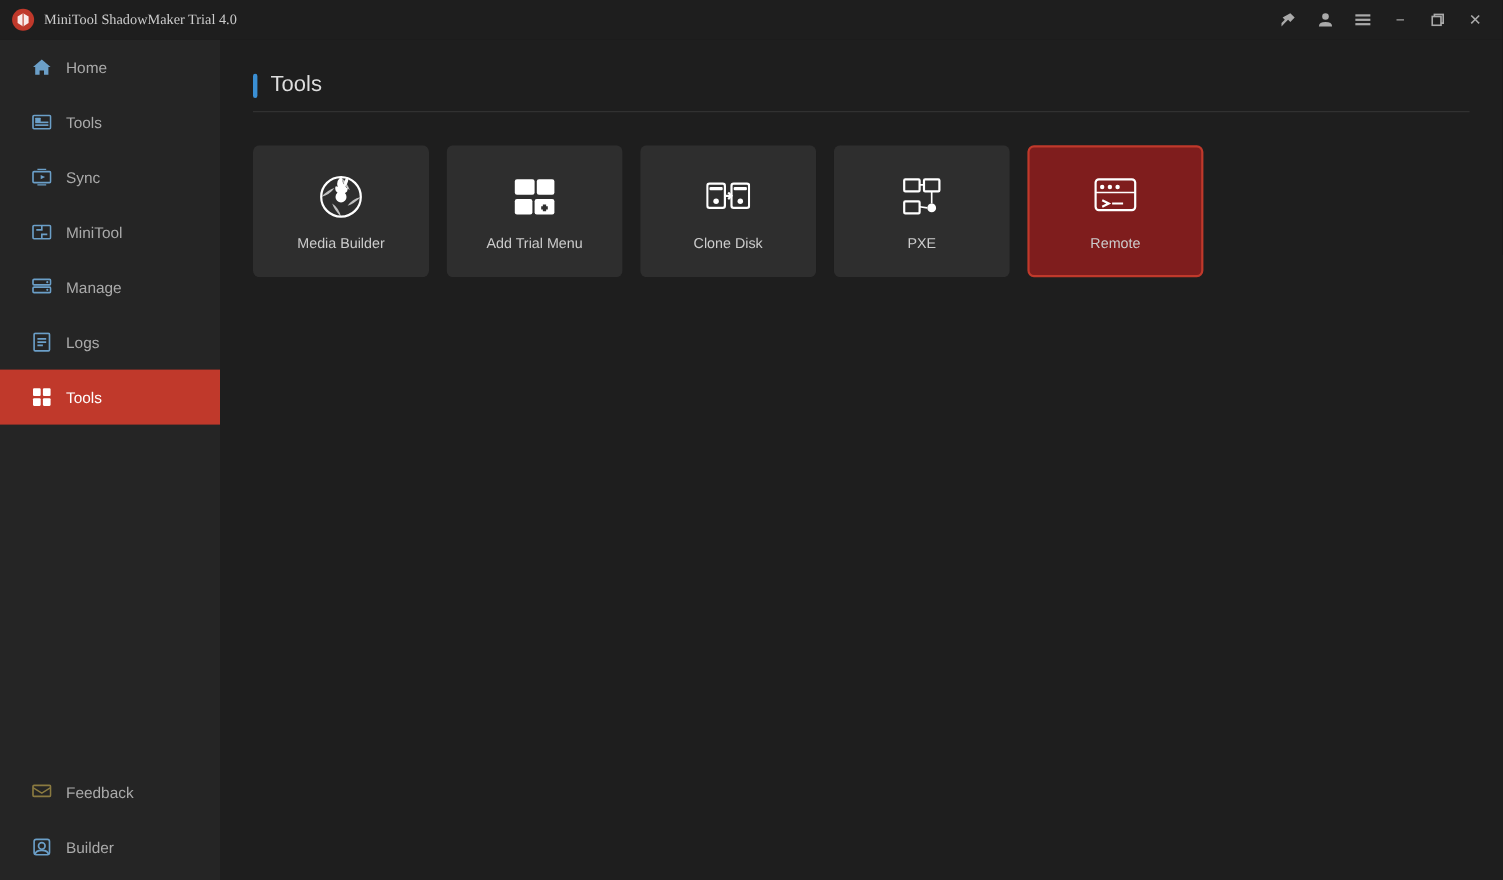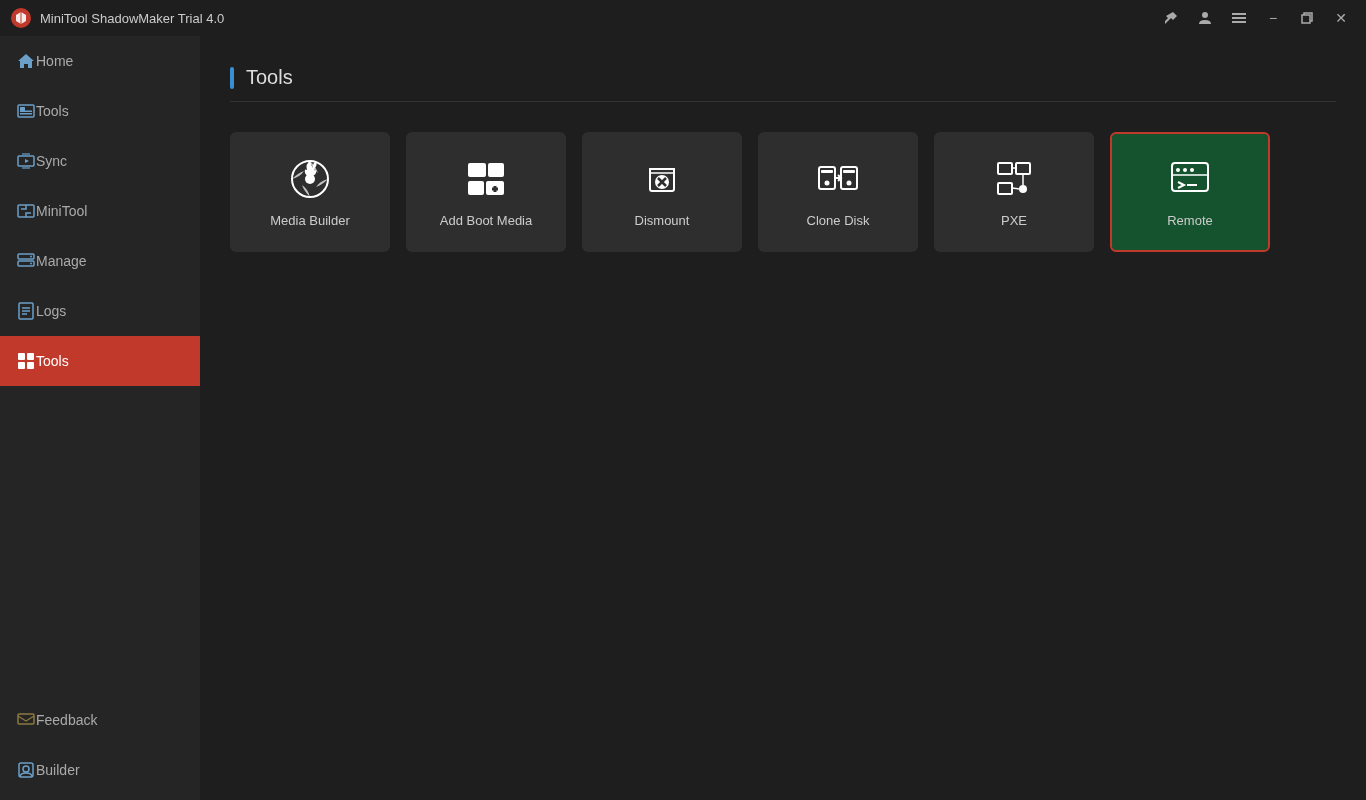--- a/index.html
+++ b/index.html
@@ -27,20 +27,21 @@
     #titlebar .app-logo {
       width: 22px;
       height: 22px;
       margin-right: 8px;
       flex-shrink: 0;
     }
     #titlebar .app-title {
       font-size: 13px;
       color: #ccc;
       flex: 1;
+      font-family: Liberation Serif, serif;
     }
     #titlebar .title-controls {
       display: flex;
       gap: 4px;
       align-items: center;
     }
     #titlebar .title-btn {
       width: 30px;
       height: 26px;
       display: flex;
@@ -64,22 +65,22 @@
       width: 200px;
       background: #252525;
       display: flex;
       flex-direction: column;
       flex-shrink: 0;
     }
     .nav-item {
       height: 50px;
       display: flex;
       align-items: center;
-      padding: 0 16px;
-      gap: 0;
+      padding: 0 28px;
+      gap: 12px;
       cursor: pointer;
       color: #aaa;
       font-size: 14px;
       transition: background 0.15s;
     }
     .nav-item.active {
       background: #c0392b;
       color: #fff;
     }
     .nav-item .nav-icon {
@@ -139,21 +140,21 @@
       flex-direction: column;
       align-items: center;
       justify-content: center;
       gap: 12px;
       cursor: pointer;
       transition: background 0.15s;
       border: 2px solid transparent;
     }
     .tool-card.active-selected {
       border-color: #c0392b;
-      background: #14532d;
+      background: #7f1d1d;
     }
     .tool-card .tool-icon {
       width: 44px;
       height: 44px;
       display: flex;
       align-items: center;
       justify-content: center;
     }
     .tool-card .tool-icon svg {
       width: 40px;
@@ -351,37 +352,23 @@
           <svg viewBox="0 0 40 40" fill="white">
             <rect x="2" y="4" width="18" height="14" rx="2"></rect>
             <rect x="22" y="4" width="16" height="14" rx="2"></rect>
             <rect x="2" y="22" width="16" height="14" rx="2"></rect>
             <rect x="20" y="22" width="18" height="14" rx="2"></rect>
 
             <line x1="29" y1="27" x2="29" y2="33" stroke="#2e2e2e" stroke-width="3"></line>
             <line x1="26" y1="30" x2="32" y2="30" stroke="#2e2e2e" stroke-width="3"></line>
           </svg>
         </div>
-        <span class="tool-label">Add Boot Media</span>
-      </div>
-
-      <div class="tool-card">
-        <div class="tool-icon">
-          <svg viewBox="0 0 40 40" fill="white">
-
-            <path d="M8 10 L32 10 L32 30 Q32 32 30 32 L10 32 Q8 32 8 30 Z" fill="none" stroke="white" stroke-width="2"></path>
-            <path d="M8 14 L32 14" stroke="white" stroke-width="1.5"></path>
-
-            <circle cx="20" cy="23" r="7" fill="white"></circle>
-            <line x1="16" y1="19" x2="24" y2="27" stroke="#2e2e2e" stroke-width="2.5"></line>
-            <line x1="24" y1="19" x2="16" y2="27" stroke="#2e2e2e" stroke-width="2.5"></line>
-          </svg>
-        </div>
-        <span class="tool-label">Dismount</span>
-      </div>
+        <span class="tool-label">Add Trial Menu</span>
+      </div>
+
 
       <div class="tool-card">
         <div class="tool-icon">
           <svg viewBox="0 0 40 40" fill="white">
 
             <rect x="1" y="8" width="16" height="22" rx="2" fill="none" stroke="white" stroke-width="2"></rect>
             <rect x="23" y="8" width="16" height="22" rx="2" fill="none" stroke="white" stroke-width="2"></rect>
             <circle cx="9" cy="24" r="2.5"></circle>
             <circle cx="31" cy="24" r="2.5"></circle>
             <rect x="3" y="11" width="12" height="3" rx="1"></rect>

